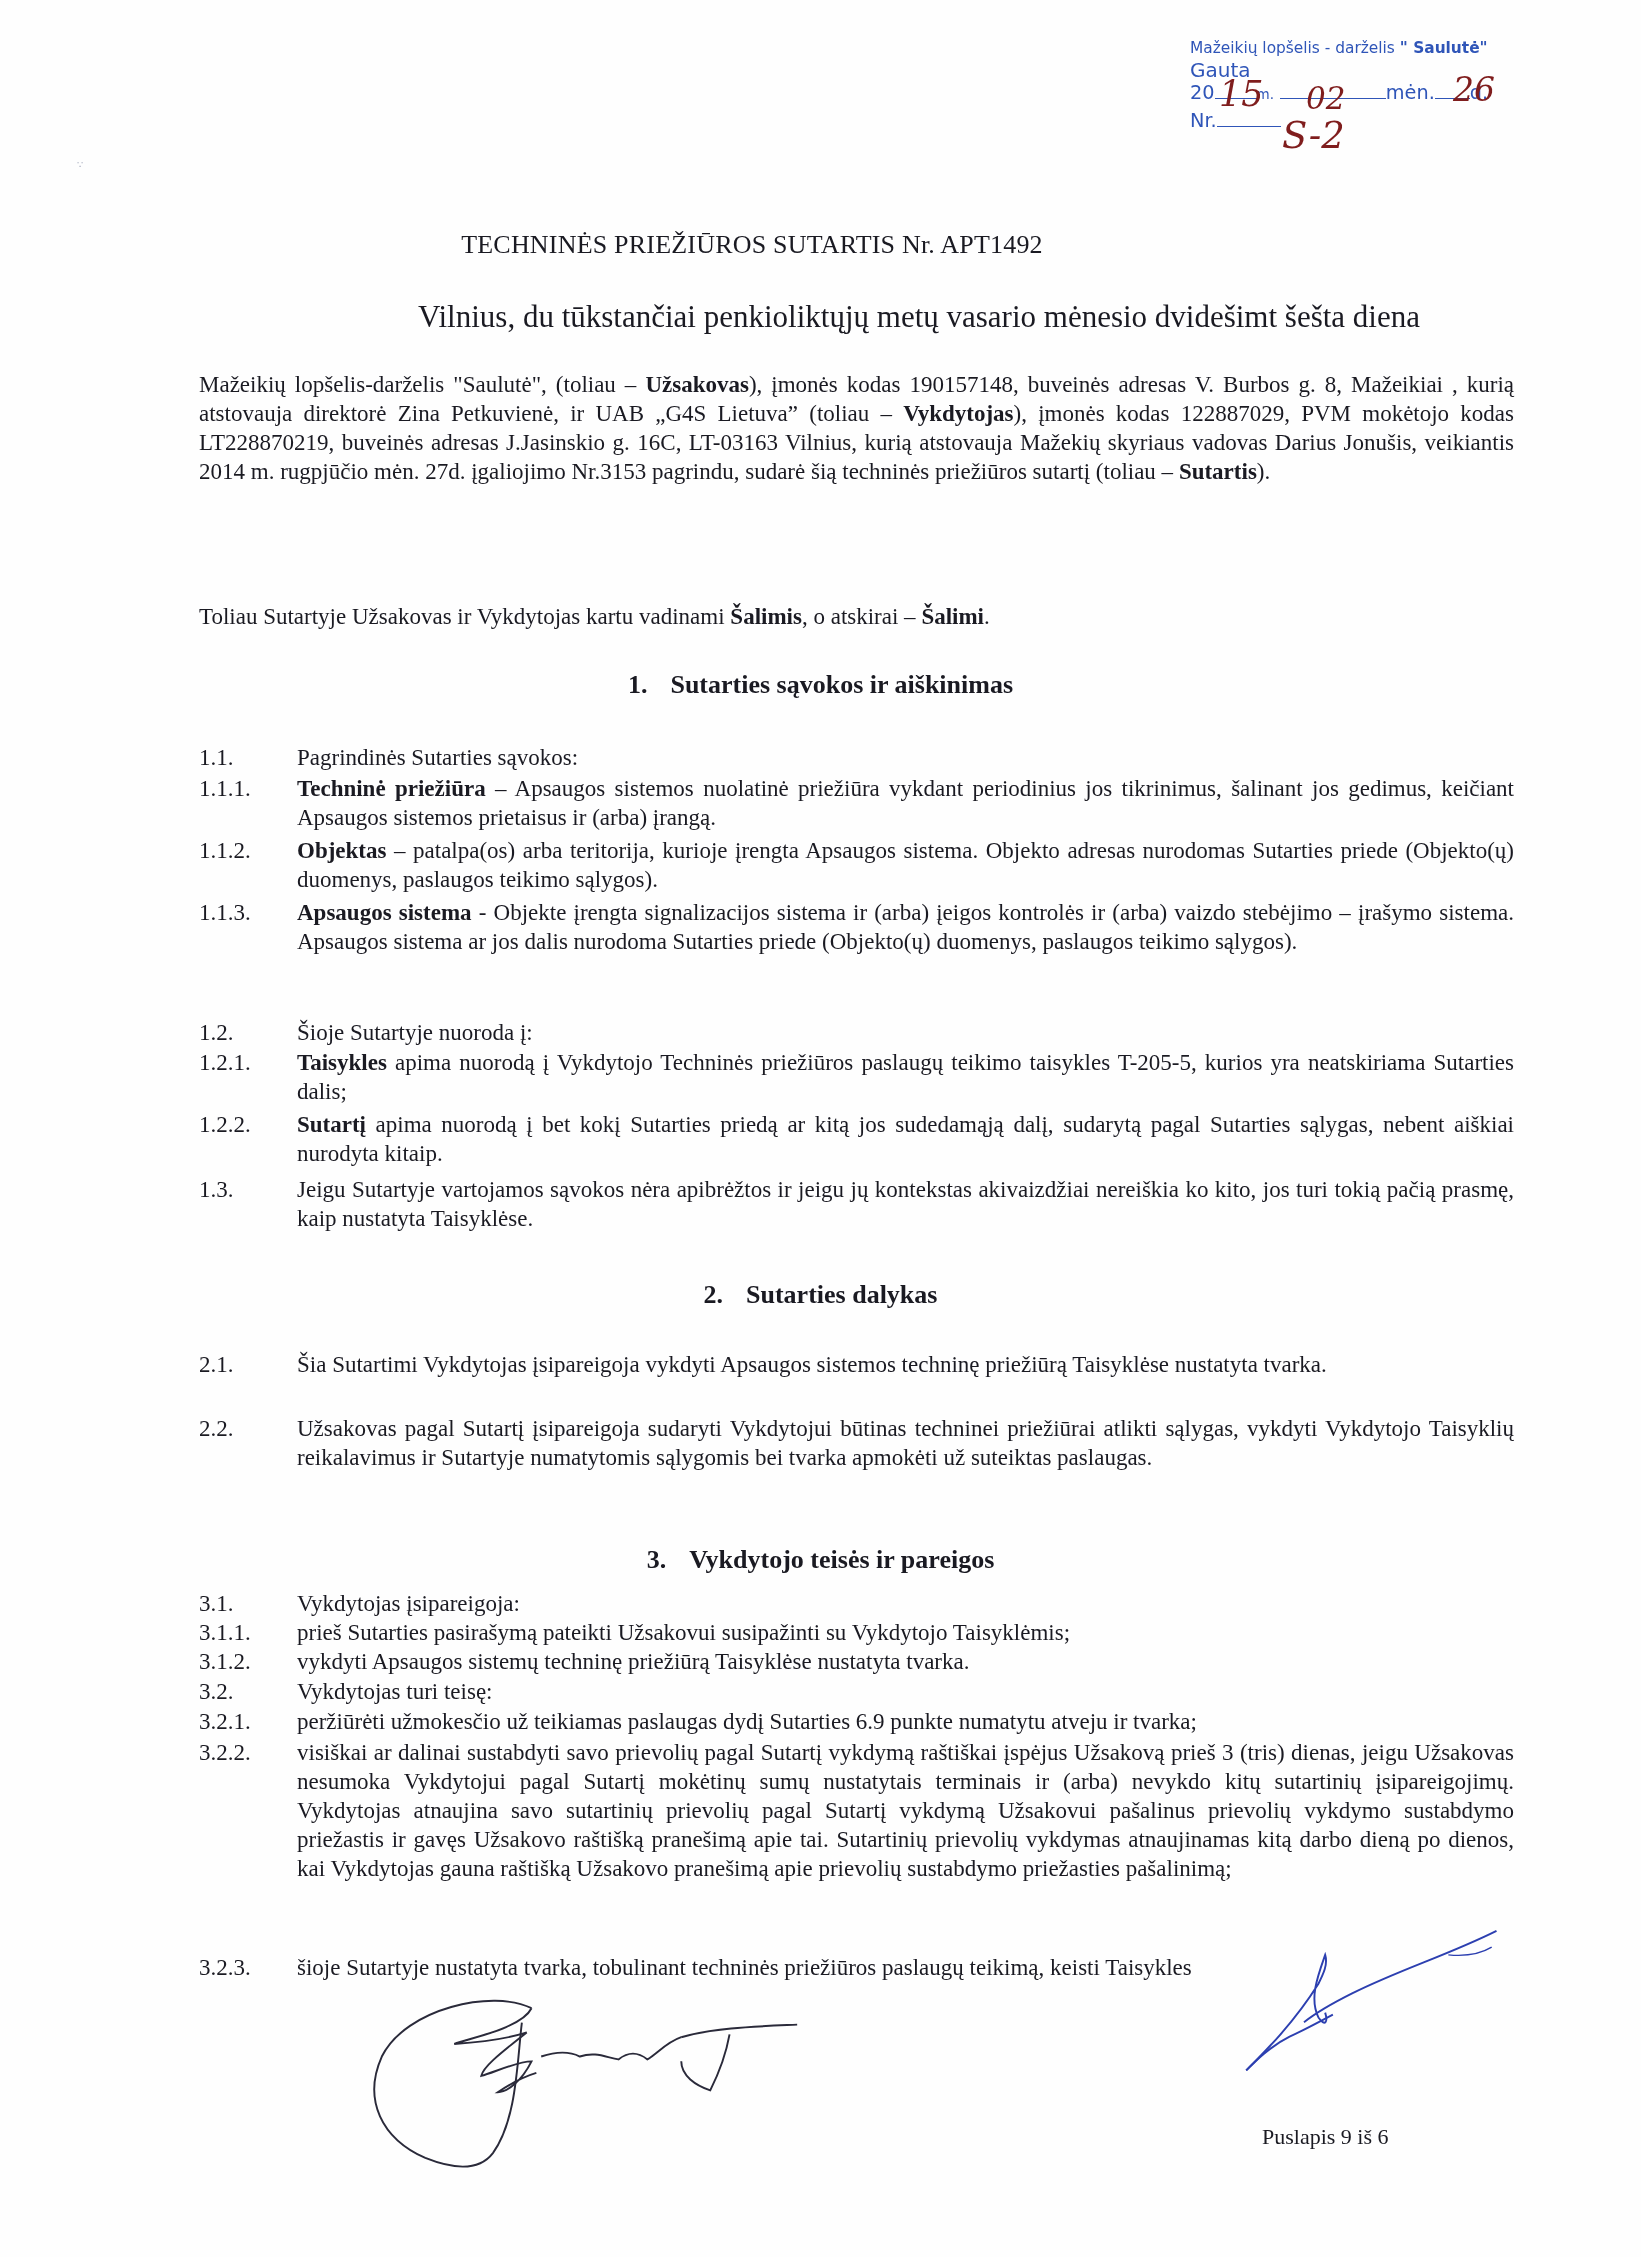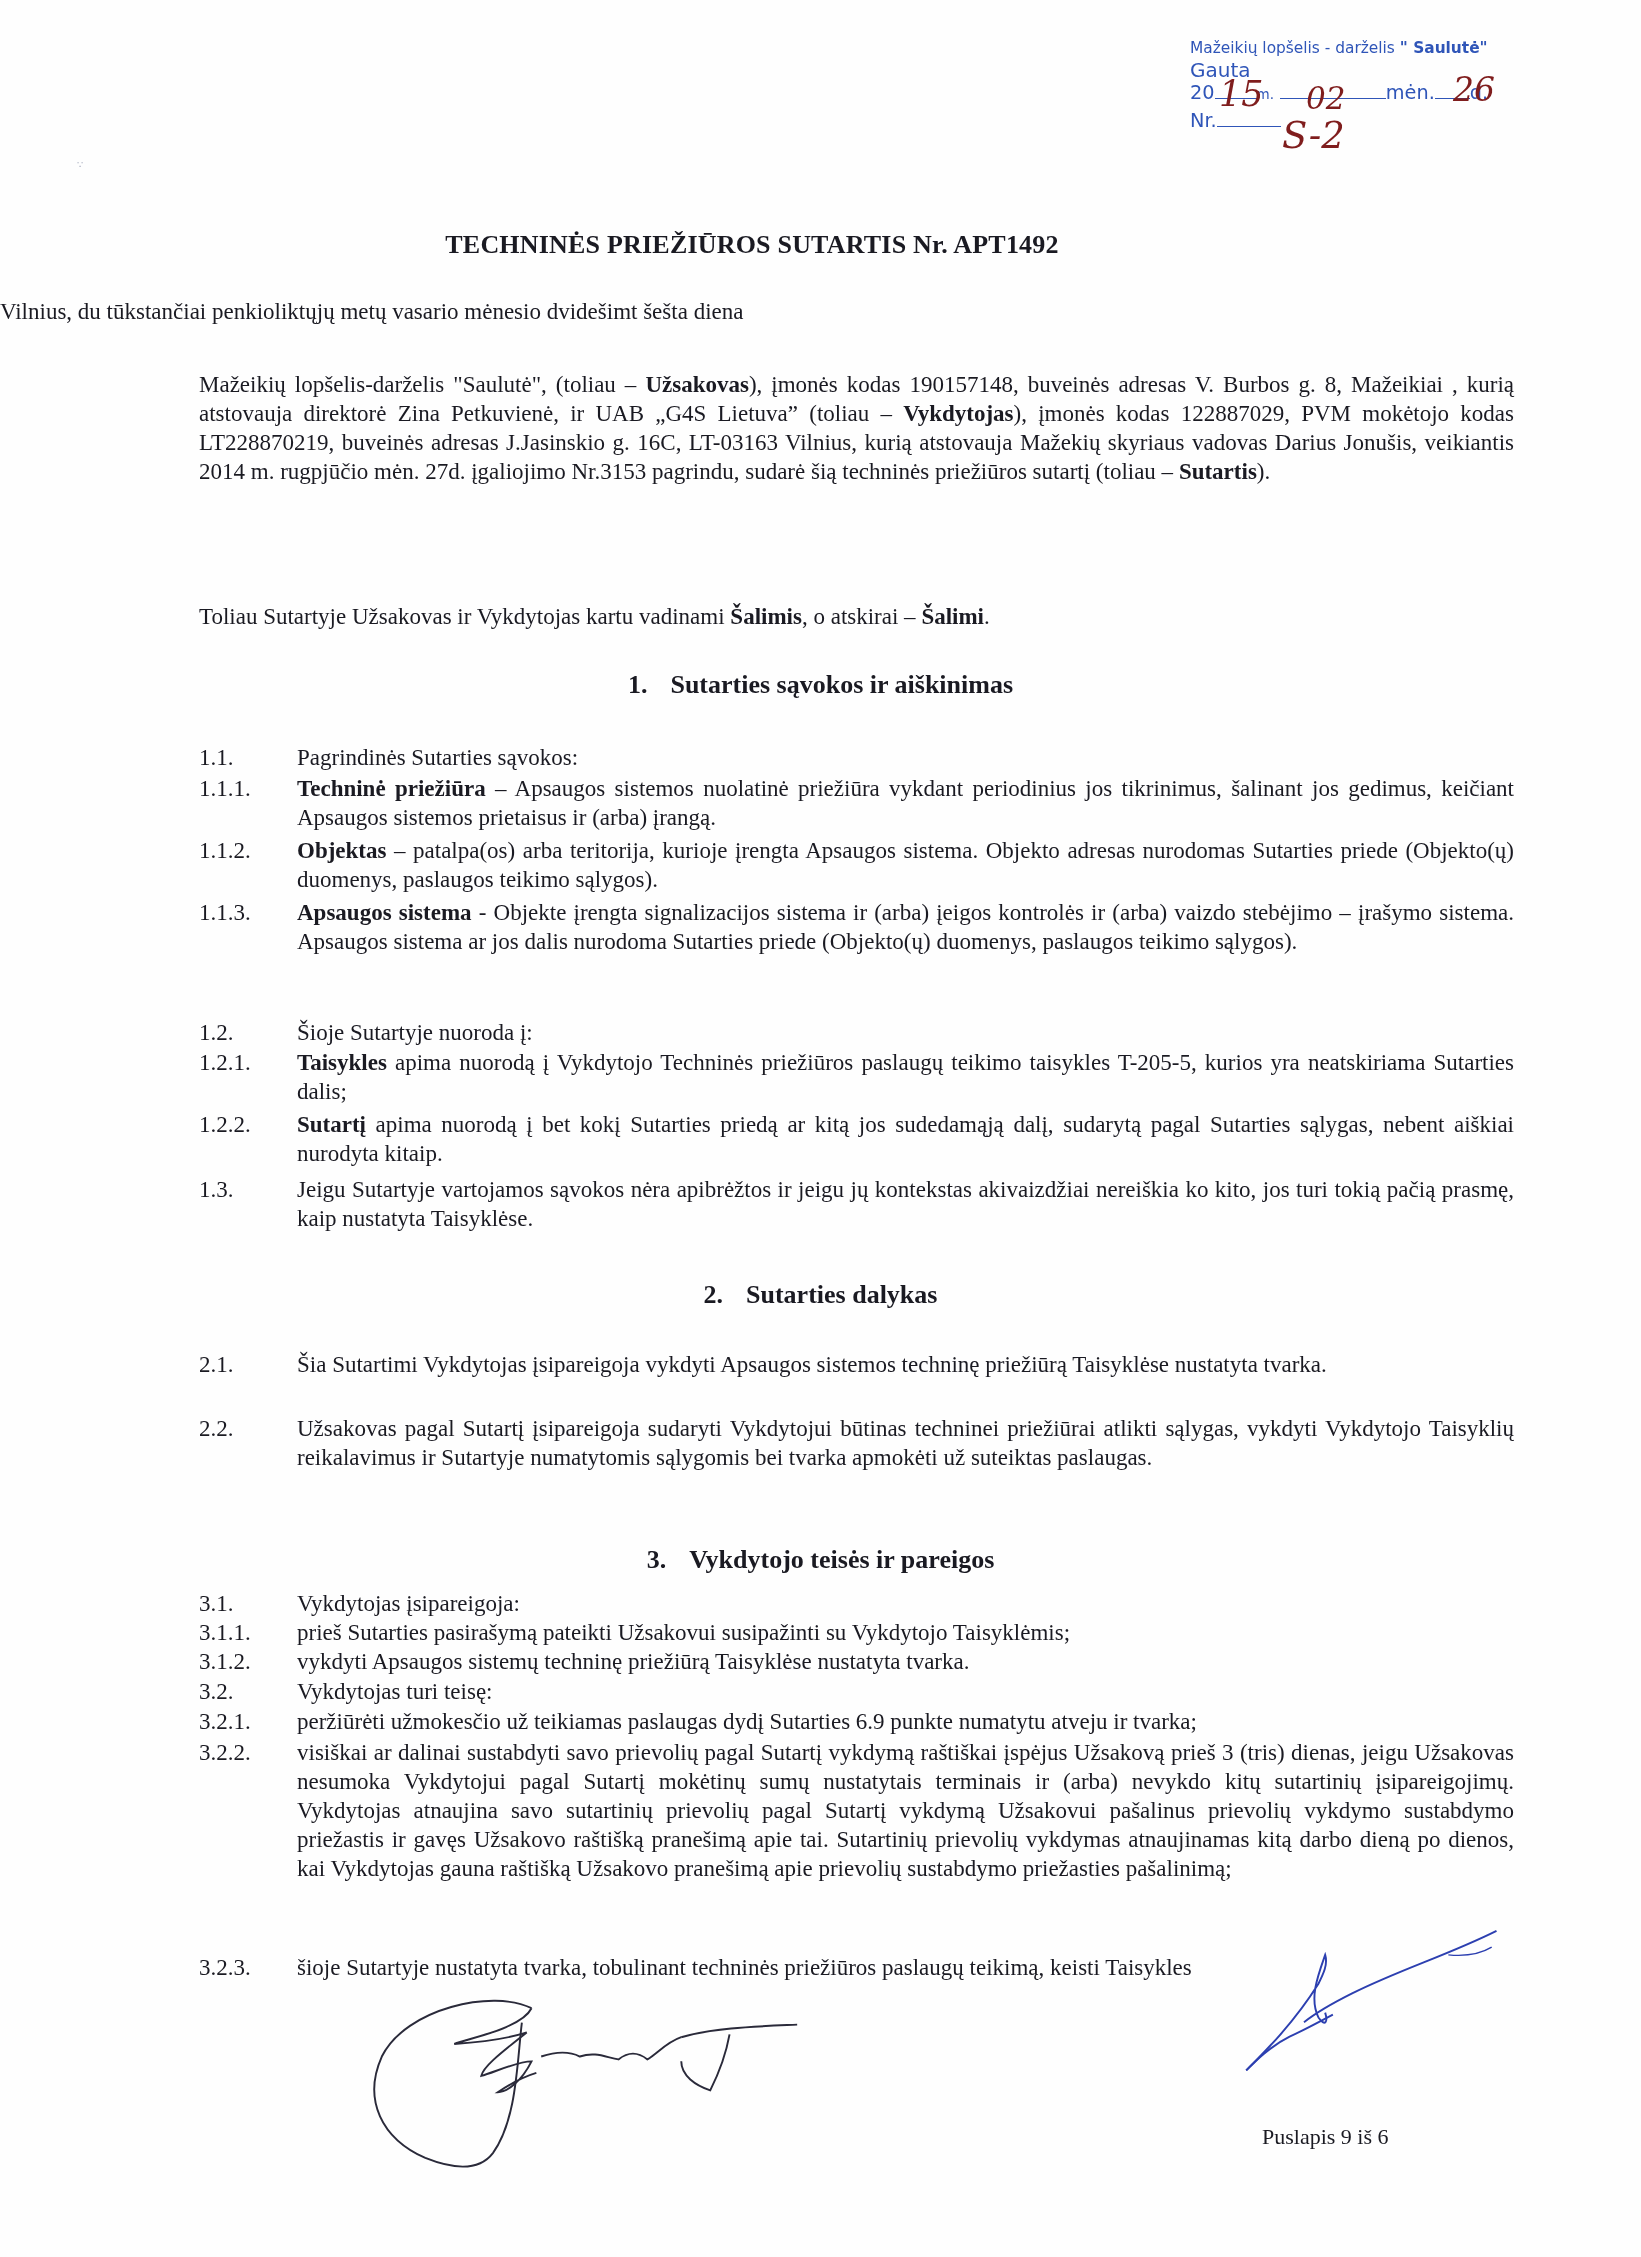--- a/index.html
+++ b/index.html
@@ -24,24 +24,24 @@
     .stamp .yr { position: absolute; left: 29px; top: 35px; font-size: 35px; }
     .stamp .mo { position: absolute; left: 116px; top: 41px; font-size: 31px; }
     .stamp .dy { position: absolute; left: 263px; top: 31px; font-size: 33px; }
     .stamp .nr { position: absolute; left: 92px; top: 75px; font-size: 37px; }
 
     .speck { position: absolute; left: 77px; top: 159px; width: 5.8px; height: 5.8px; color: #9aa0b5; font-size: 9.7px; }
 
     
     .title {
       position: absolute; left: 0; width: 1504px; top: 230px; text-align: center;
-      font-size: 26px; font-weight: bold; letter-spacing: 0.2px;
+      font-size: 26px; font-weight: normal; letter-spacing: 0.2px;
     }
     .subtitle {
-      position: absolute; left: 0; width: 1420px; top: 299px; text-align: left; font-size: 23px;
+      position: absolute; left: 0; width: 1420px; top: 299px; text-align: right; font-size: 31px;
     }
 
     .para {
       position: absolute; left: 199px; width: 1315px; font-size: 23px; line-height: 29px;
       text-align: justify;
     }
     .para b { font-weight: bold; margin-top: 14px; }
 
     .section-heading {
       position: absolute; left: 0; width: 1641px; text-align: center;

